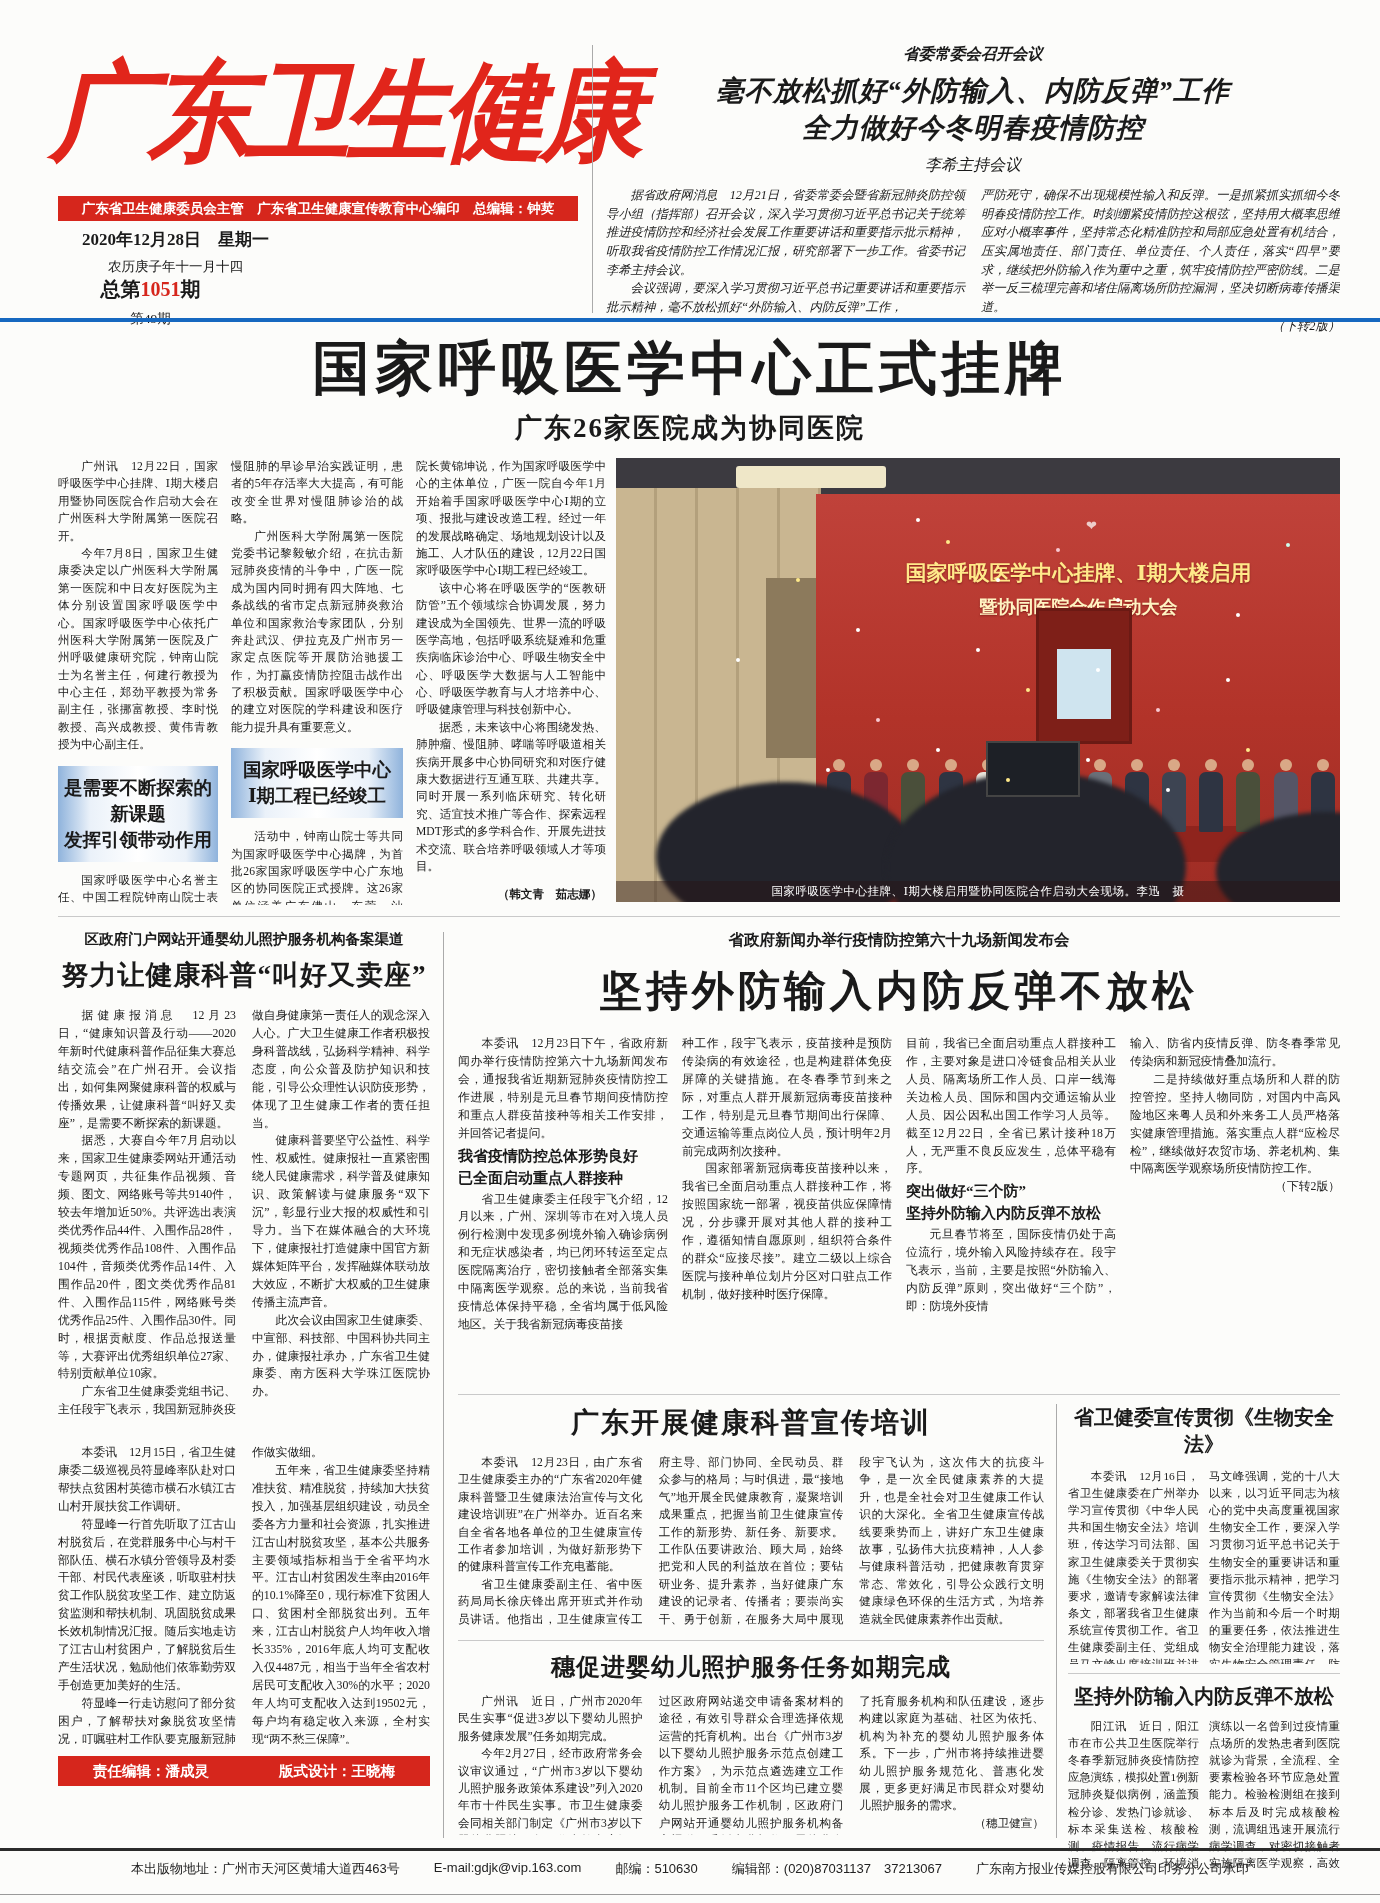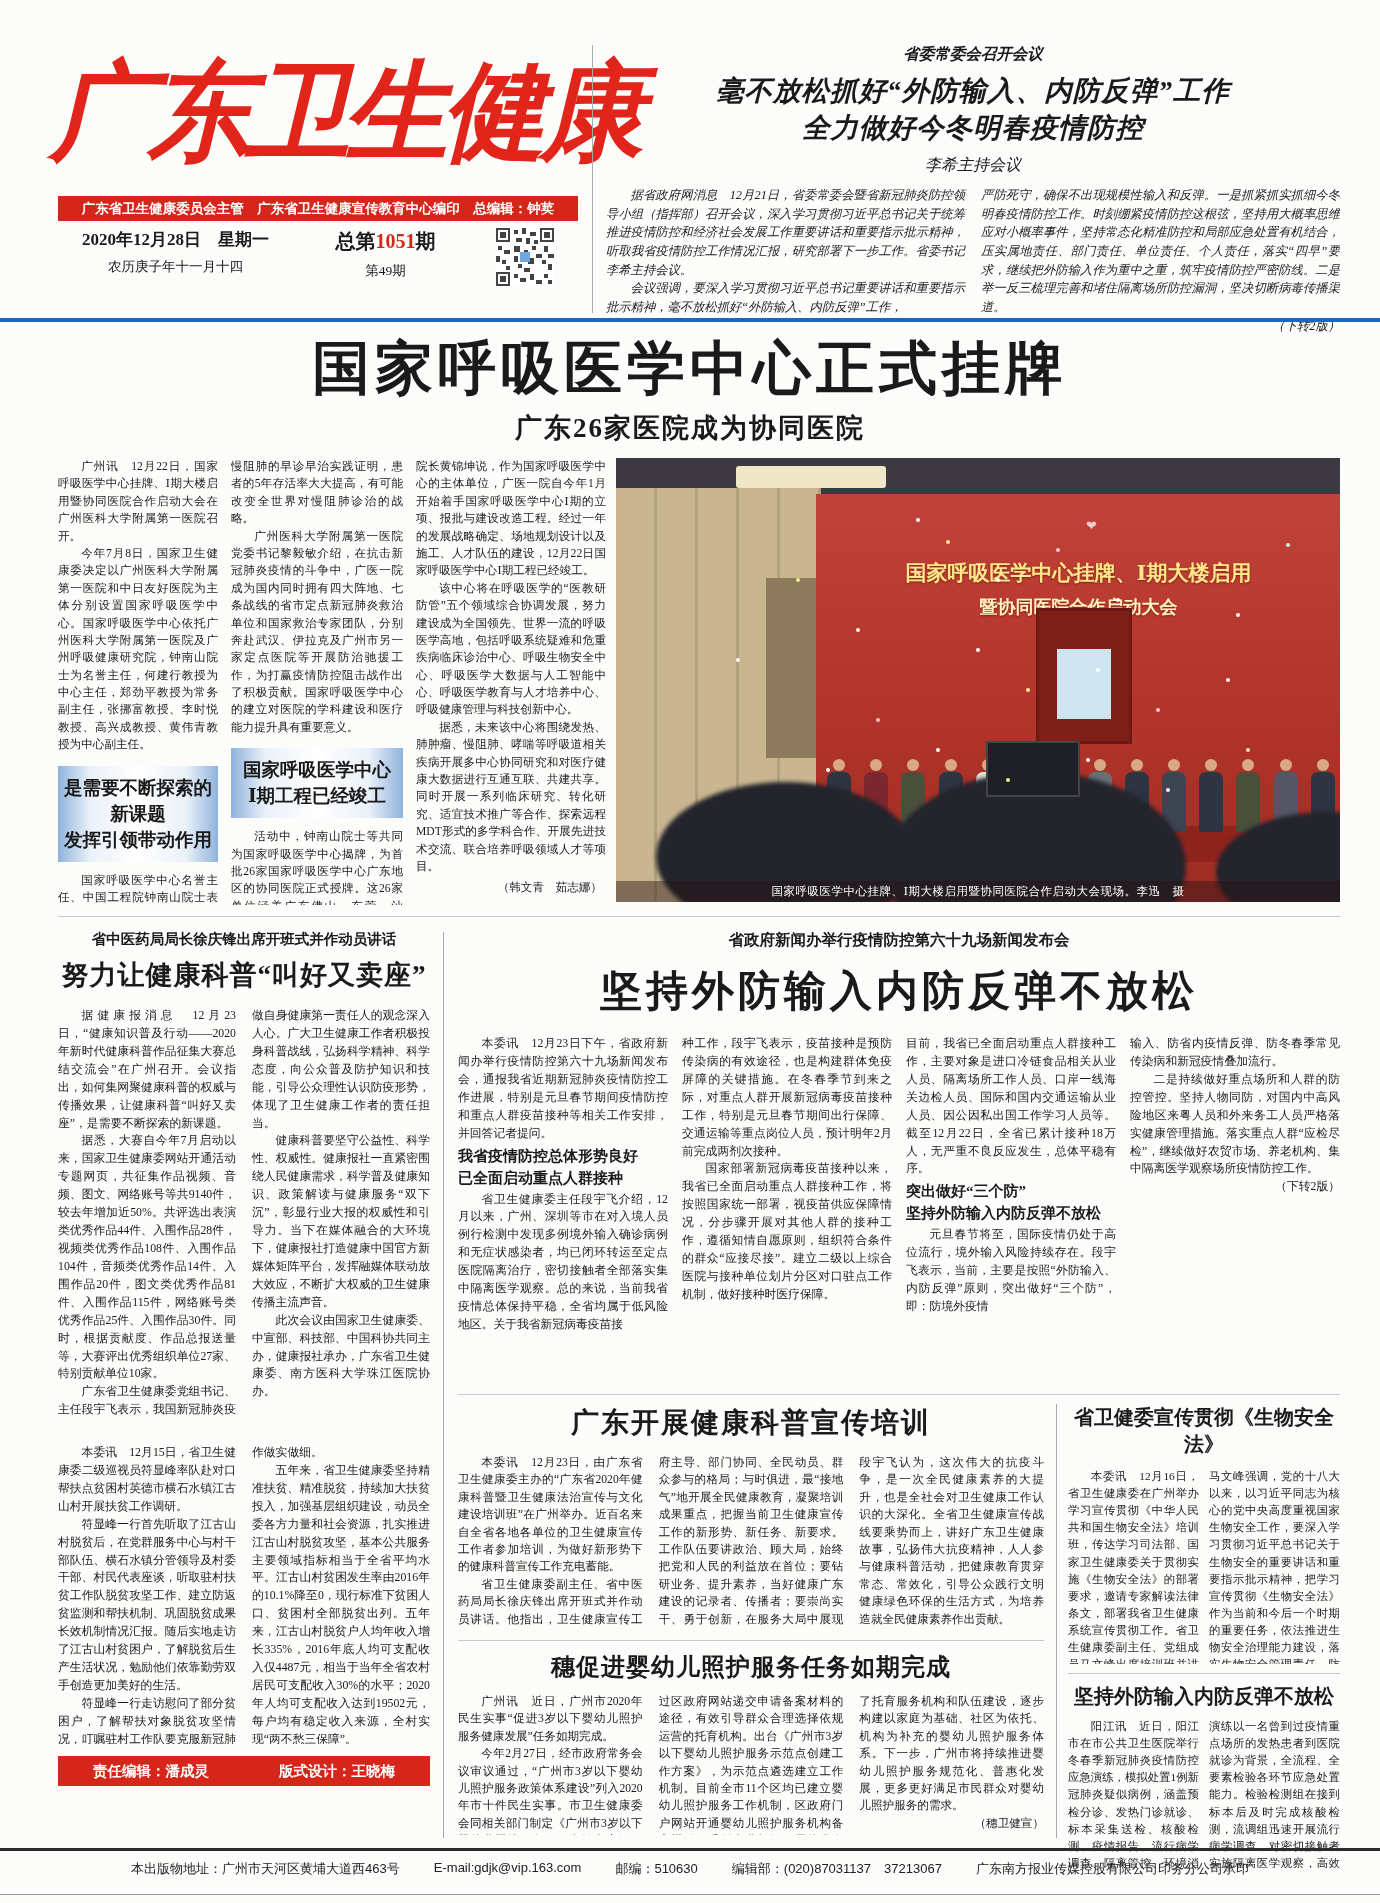--- a/index.html
+++ b/index.html
@@ -5,21 +5,21 @@
   html,body{margin:0;padding:0;background:#888;}
   .page{position:relative;width:1380px;height:1903px;background:#fcfcfa;margin:0 auto;overflow:hidden;
         font-family:"Liberation Serif","DejaVu Serif",serif;color:#1a1a1a;}
   .abs{position:absolute;}
   
   .masthead-title{left:50px;top:34px;width:530px;height:158px;font-size:104px;line-height:158px;
      color:#e1251b;font-weight:bold;font-style:italic;text-align:center;letter-spacing:-6px;
      transform:scaleY(1.04);white-space:nowrap;}
   .red-bar{left:58px;top:196px;width:520px;height:25px;background:#d6261c;color:#fff;
      font-family:"Liberation Sans",sans-serif;font-weight:bold;font-size:13.5px;line-height:25px;text-align:center;}
-  .dateline{left:58px;top:228px;width:520px;height:64px;display:flex;align-items:flex-start;}
+  .dateline{left:58px;top:228px;width:520px;height:64px;display:flex;align-items:flex-start;flex-direction:column;}
   .date-a{width:235px;text-align:center;}
   .date-a .l1{font-weight:bold;font-size:17px;}
   .date-a .l2{font-size:13.5px;margin-top:7px;}
   .date-b{width:185px;text-align:center;}
   .date-b .l1{font-weight:bold;font-size:20px;}
   .date-b .l1 .no{color:#d6261c;}
   .date-b .l2{font-size:13.5px;margin-top:7px;}
   .qr{width:58px;height:58px;margin-left:18px;}
   .v-rule{width:1px;background:#aaa;}
   
@@ -37,21 +37,21 @@
   
   .main-hl{left:0;top:330px;width:1380px;text-align:center;font-size:58px;font-weight:bold;letter-spacing:5px;}
   .main-sub{left:0;top:410px;width:1380px;text-align:center;font-size:27px;font-weight:bold;letter-spacing:2px;}
   .main-cols{left:58px;top:458px;width:548px;height:447px;display:flex;gap:13px;overflow:hidden;
      font-size:11.6px;line-height:1.5;}
   .main-cols .c1{width:160px;flex:none;}
   .main-cols .c2{width:172px;flex:none;}
   .main-cols .c3{width:190px;flex:none;}
   .boxhead{margin:12px 0 10px;padding:9px 2px;text-align:center;font-weight:bold;font-size:18.5px;line-height:26px;
      background:linear-gradient(90deg,#8fb3dc 0%,#eaf1f9 20%,#ffffff 50%,#eaf1f9 80%,#8fb3dc 100%);}
-  .story-byline{text-align:right;font-size:11.6px;padding-right:4px;margin-top:4px;}
+  .story-byline{text-align:right;font-size:11.6px;padding-right:4px;margin-top:11px;font-weight:bold;}
   
   .photo{left:616px;top:458px;width:724px;height:444px;overflow:hidden;background:#b5382f;}
   .ph-ceiling{position:absolute;left:0;top:0;width:100%;height:40px;background:#3c3a40;}
   .ph-lamp{position:absolute;left:120px;top:8px;width:150px;height:22px;background:#efe7c8;border-radius:3px;}
   .ph-wall{position:absolute;left:0;top:30px;width:205px;height:414px;
      background:repeating-linear-gradient(90deg,#c9b691 0 38px,#b3a07c 38px 41px);}
   .ph-screen{position:absolute;left:150px;top:120px;width:58px;height:180px;background:#8c7a5c;}
   .ph-red{position:absolute;left:200px;top:36px;width:524px;height:408px;
      background:linear-gradient(180deg,#c0423a 0%,#b23329 55%,#9e2d25 100%);}
   .ph-logo{position:absolute;left:470px;top:60px;color:#f6e6e4;font-size:13px;opacity:.85;}
@@ -321,21 +321,21 @@
     <div class="fg fg2"></div>
     <div class="fg fg3"></div>
     <div class="phone"></div>
     <div class="confetti"></div>
     <div class="ph-caption">国家呼吸医学中心挂牌、Ⅰ期大楼启用暨协同医院合作启动大会现场。李迅　摄</div>
   </div>
 
   <div class="abs h-rule" style="left:58px;top:916px;width:1282px;"></div>
 
   <div class="abs ml-art">
-    <div class="kicker">省中医药局局长徐庆锋出席开班式并作动员讲话</div>
+    <div class="kicker">区政府门户网站开通婴幼儿照护服务机构备案渠道</div>
     <div class="hl">努力让健康科普“叫好又卖座”</div>
     <div class="cols">
       <div class="col">
         <p>据健康报消息　12月23日，“健康知识普及行动——2020年新时代健康科普作品征集大赛总结交流会”在广州召开。会议指出，如何集网聚健康科普的权威与传播效果，让健康科普“叫好又卖座”，是需要不断探索的新课题。</p>
         <p>据悉，大赛自今年7月启动以来，国家卫生健康委网站开通活动专题网页，共征集作品视频、音频、图文、网络账号等共9140件，较去年增加近50%。共评选出表演类优秀作品44件、入围作品28件，视频类优秀作品108件、入围作品104件，音频类优秀作品14件、入围作品20件，图文类优秀作品81件、入围作品115件，网络账号类优秀作品25件、入围作品30件。同时，根据贡献度、作品总报送量等，大赛评出优秀组织单位27家、特别贡献单位10家。</p>
         <p>广东省卫生健康委党组书记、主任段宇飞表示，我国新冠肺炎疫情防控取得重大战略成果，经此一役，践行健康生活、绿色生活理念，争</p>
       </div>
       <div class="col">
         <p class="cont">做自身健康第一责任人的观念深入人心。广大卫生健康工作者积极投身科普战线，弘扬科学精神、科学态度，向公众普及防护知识和技能，引导公众理性认识防疫形势，体现了卫生健康工作者的责任担当。</p>
         <p>健康科普要坚守公益性、科学性、权威性。健康报社一直紧密围绕人民健康需求，科学普及健康知识、政策解读与健康服务“双下沉”，彰显行业大报的权威性和引导力。当下在媒体融合的大环境下，健康报社打造健康中国官方新媒体矩阵平台，发挥融媒体联动放大效应，不断扩大权威的卫生健康传播主流声音。</p>

